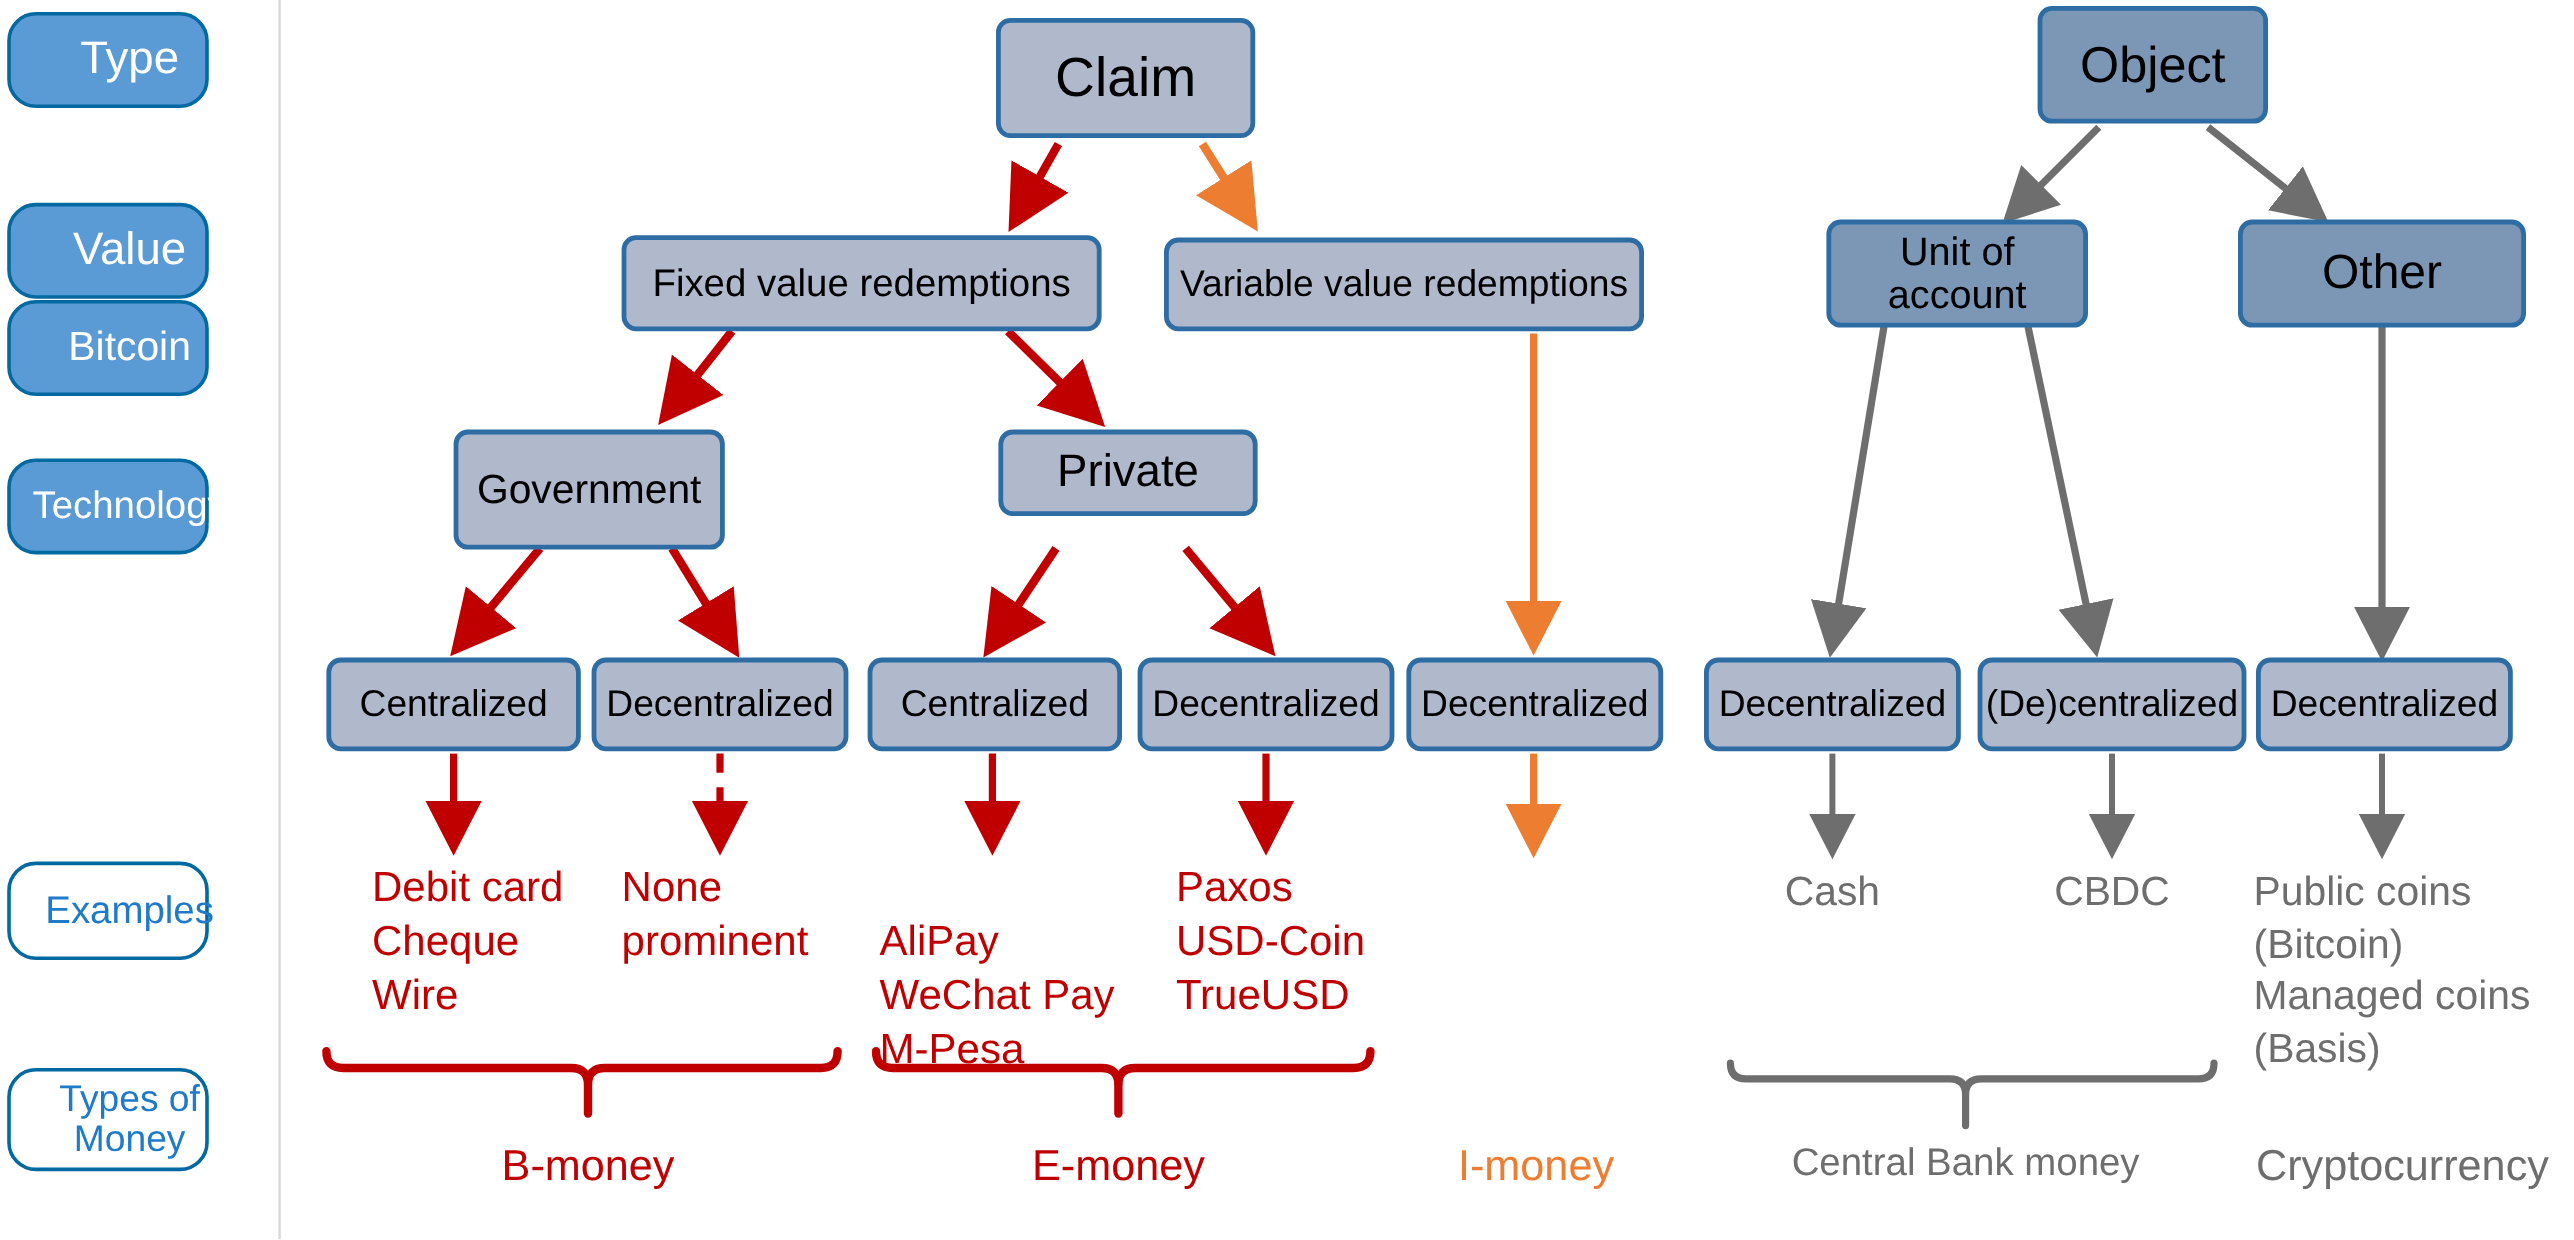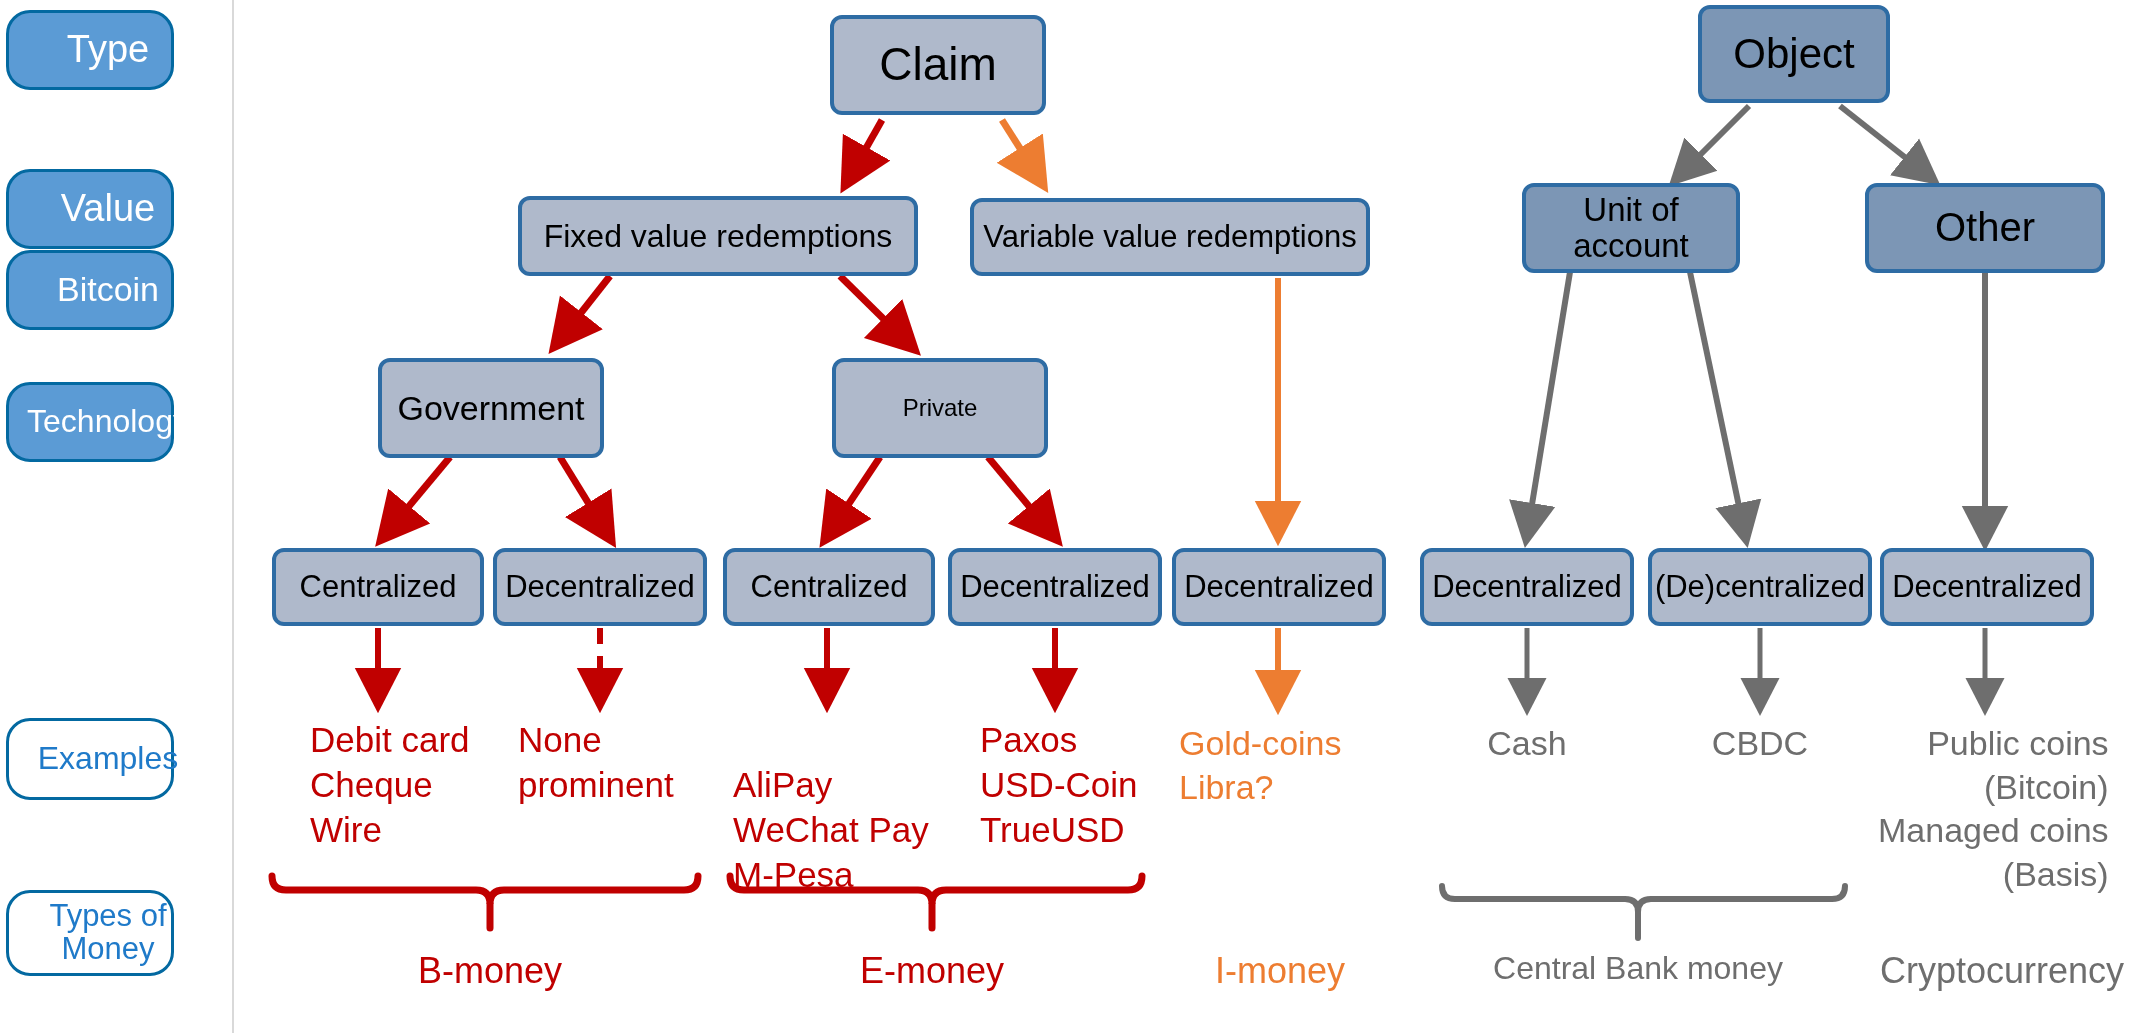--- a/index.html
+++ b/index.html
@@ -40,21 +40,21 @@
 
   
   .txt{
     position:absolute;
     line-height:1.28;
     white-space:pre;
     z-index:4;
   }
   .txt.red{color:#C00000;}
   .txt.orange{color:#ED7D31;}
-  .txt.gray{color:#6E6E6E;text-align:right;}
+  .txt.gray{color:#6E6E6E;}
   .txt.center{text-align:center;}
 
   svg#wires{position:absolute;left:0;top:0;width:2145px;height:1033px;z-index:1;}
 </style>
 </head>
 <body>
 
 <div id="canvas">
 
   <svg id="wires" viewBox="0 0 2145 1033">
@@ -166,21 +166,21 @@
   </div>
 
   <div class="node dark" style="left:1865px;top:183px;width:240px;height:90px;font-size:40px;">
     <span>Other</span>
   </div>
 
   <div class="node light" style="left:378px;top:358px;width:226px;height:100px;font-size:34px;">
     <span>Government</span>
   </div>
 
-  <div class="node light" style="left:832px;top:358px;width:216px;height:100px;font-size:24px;">
+  <div class="node light" style="left:832px;top:358px;width:216px;height:72px;font-size:38px;">
     <span>Private</span>
   </div>
 
   <div class="node light" style="left:272px;top:548px;width:212px;height:78px;font-size:31px;">
     <span>Centralized</span>
   </div>
 
   <div class="node light" style="left:493px;top:548px;width:214px;height:78px;font-size:31px;">
     <span>Decentralized</span>
   </div>
@@ -217,22 +217,20 @@
 prominent</div>
 
   <div class="txt red" style="left:733px;top:718px;font-size:35px;margin-top:45px;">AliPay
 WeChat Pay
 M-Pesa</div>
 
   <div class="txt red" style="left:980px;top:718px;font-size:35px;">Paxos
 USD-Coin
 TrueUSD</div>
 
-  <div class="txt orange" style="left:1179px;top:722px;font-size:34px;">Gold-coins
-Libra?</div>
 
   <div class="txt gray center" style="left:1453px;top:722px;width:148px;font-size:34px;">Cash</div>
 
   <div class="txt gray center" style="left:1686px;top:722px;width:148px;font-size:34px;">CBDC</div>
 
   <div class="txt gray" style="left:1878px;top:722px;font-size:34px;">Public coins
 (Bitcoin)
 Managed coins
 (Basis)</div>
 

